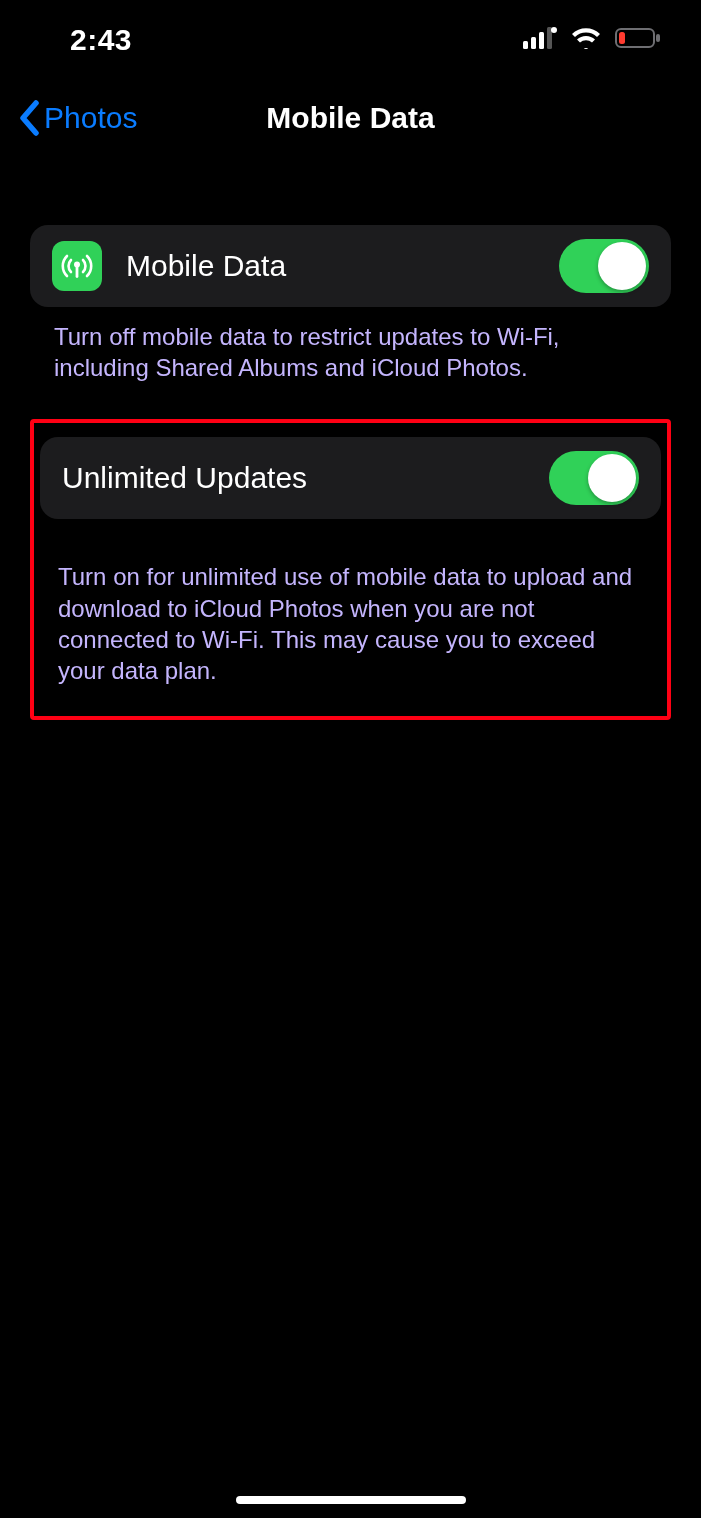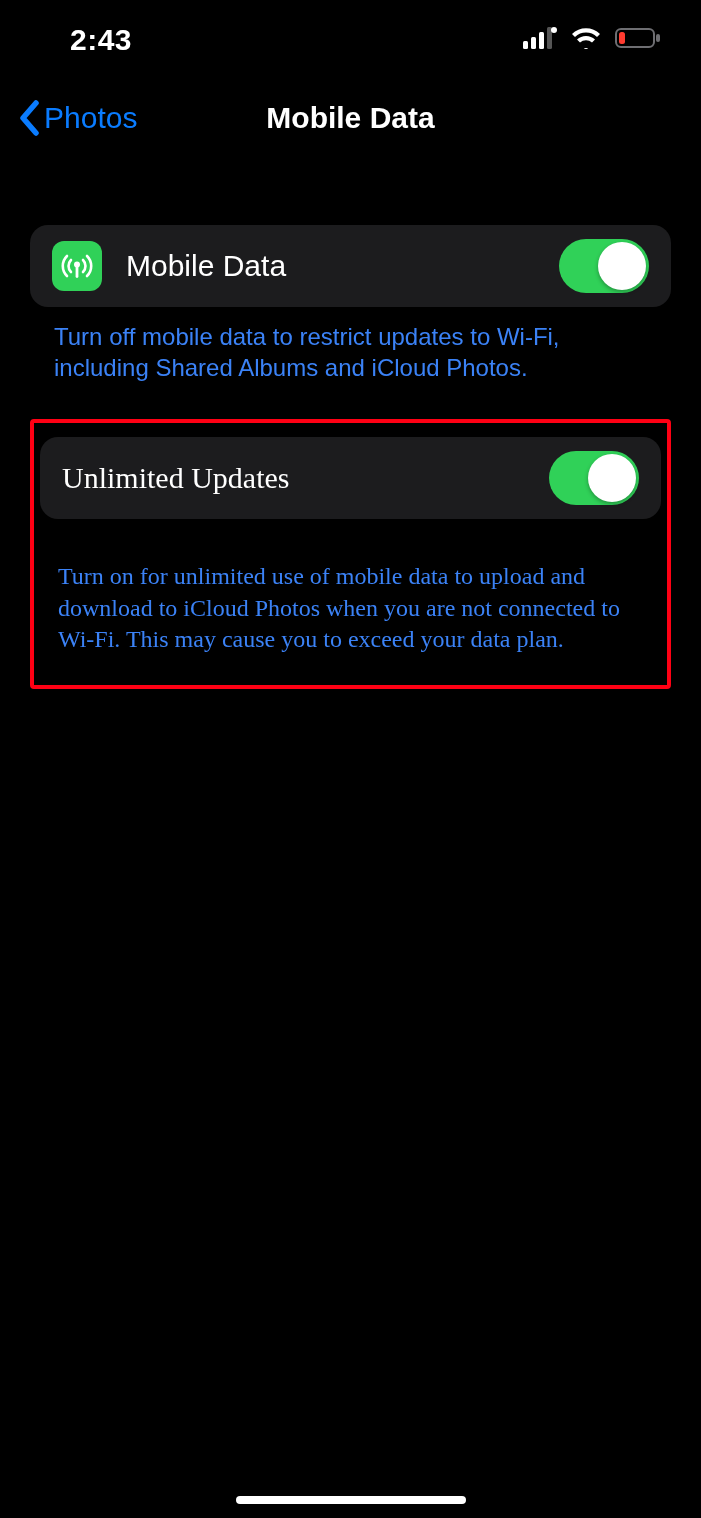--- a/index.html
+++ b/index.html
@@ -16,26 +16,26 @@
     .back-chevron-svg { display:block; }
     .nav-title { position:absolute; left:0; right:0; text-align:center; font-size:30px; font-weight:600; color:#fff; pointer-events:none; }
 
     .content { padding: 0 30px; }
     .section-gap-top { height: 70px; }
 
     .cell { background:#1c1c1e; border-radius:18px; display:flex; align-items:center; padding: 14px 22px; }
     .cell .label { font-size:30px; color:#fff; font-weight:400; flex:1; }
     .cell .icon-box { width:50px; height:50px; border-radius:12px; background:#30d158; display:flex; align-items:center; justify-content:center; margin-right:24px; }
 
-    .footer-text { color:#3b82f6; font-size:24px; line-height:1.3; padding: 14px 24px 0 24px; }
+    .footer-text { color:#c4b5fd; font-size:24px; line-height:1.3; padding: 14px 24px 0 24px; }
 
     .toggle { width:90px; height:54px; border-radius:27px; background:#30d158; position:relative; cursor:pointer; }
     .toggle .knob { position:absolute; width:48px; height:48px; border-radius:50%; background:#fff; top:3px; right:3px; box-shadow: 0 2px 4px rgba(0,0,0,0.3); }
 
-    .highlight-box { border:4px solid #ff0014; border-radius:4px; padding: 14px 6px 30px 6px; margin-top: 36px; font-family: Liberation Serif, serif; }
+    .highlight-box { border:4px solid #ff0014; border-radius:4px; padding: 14px 6px 30px 6px; margin-top: 36px; }
     .highlight-box .cell { border-radius:18px; }
     .highlight-box .footer-text { padding-left:18px; padding-right:18px;margin-top:28px; }
 
     .home-indicator { position:absolute; bottom:14px; left:50%; transform:translateX(-50%); width:230px; height:8px; border-radius:4px; background:#fff; }
   </style>
 </head>
 <body>
 
 <div class="status-bar">
   <div class="status-time">2:43</div>

